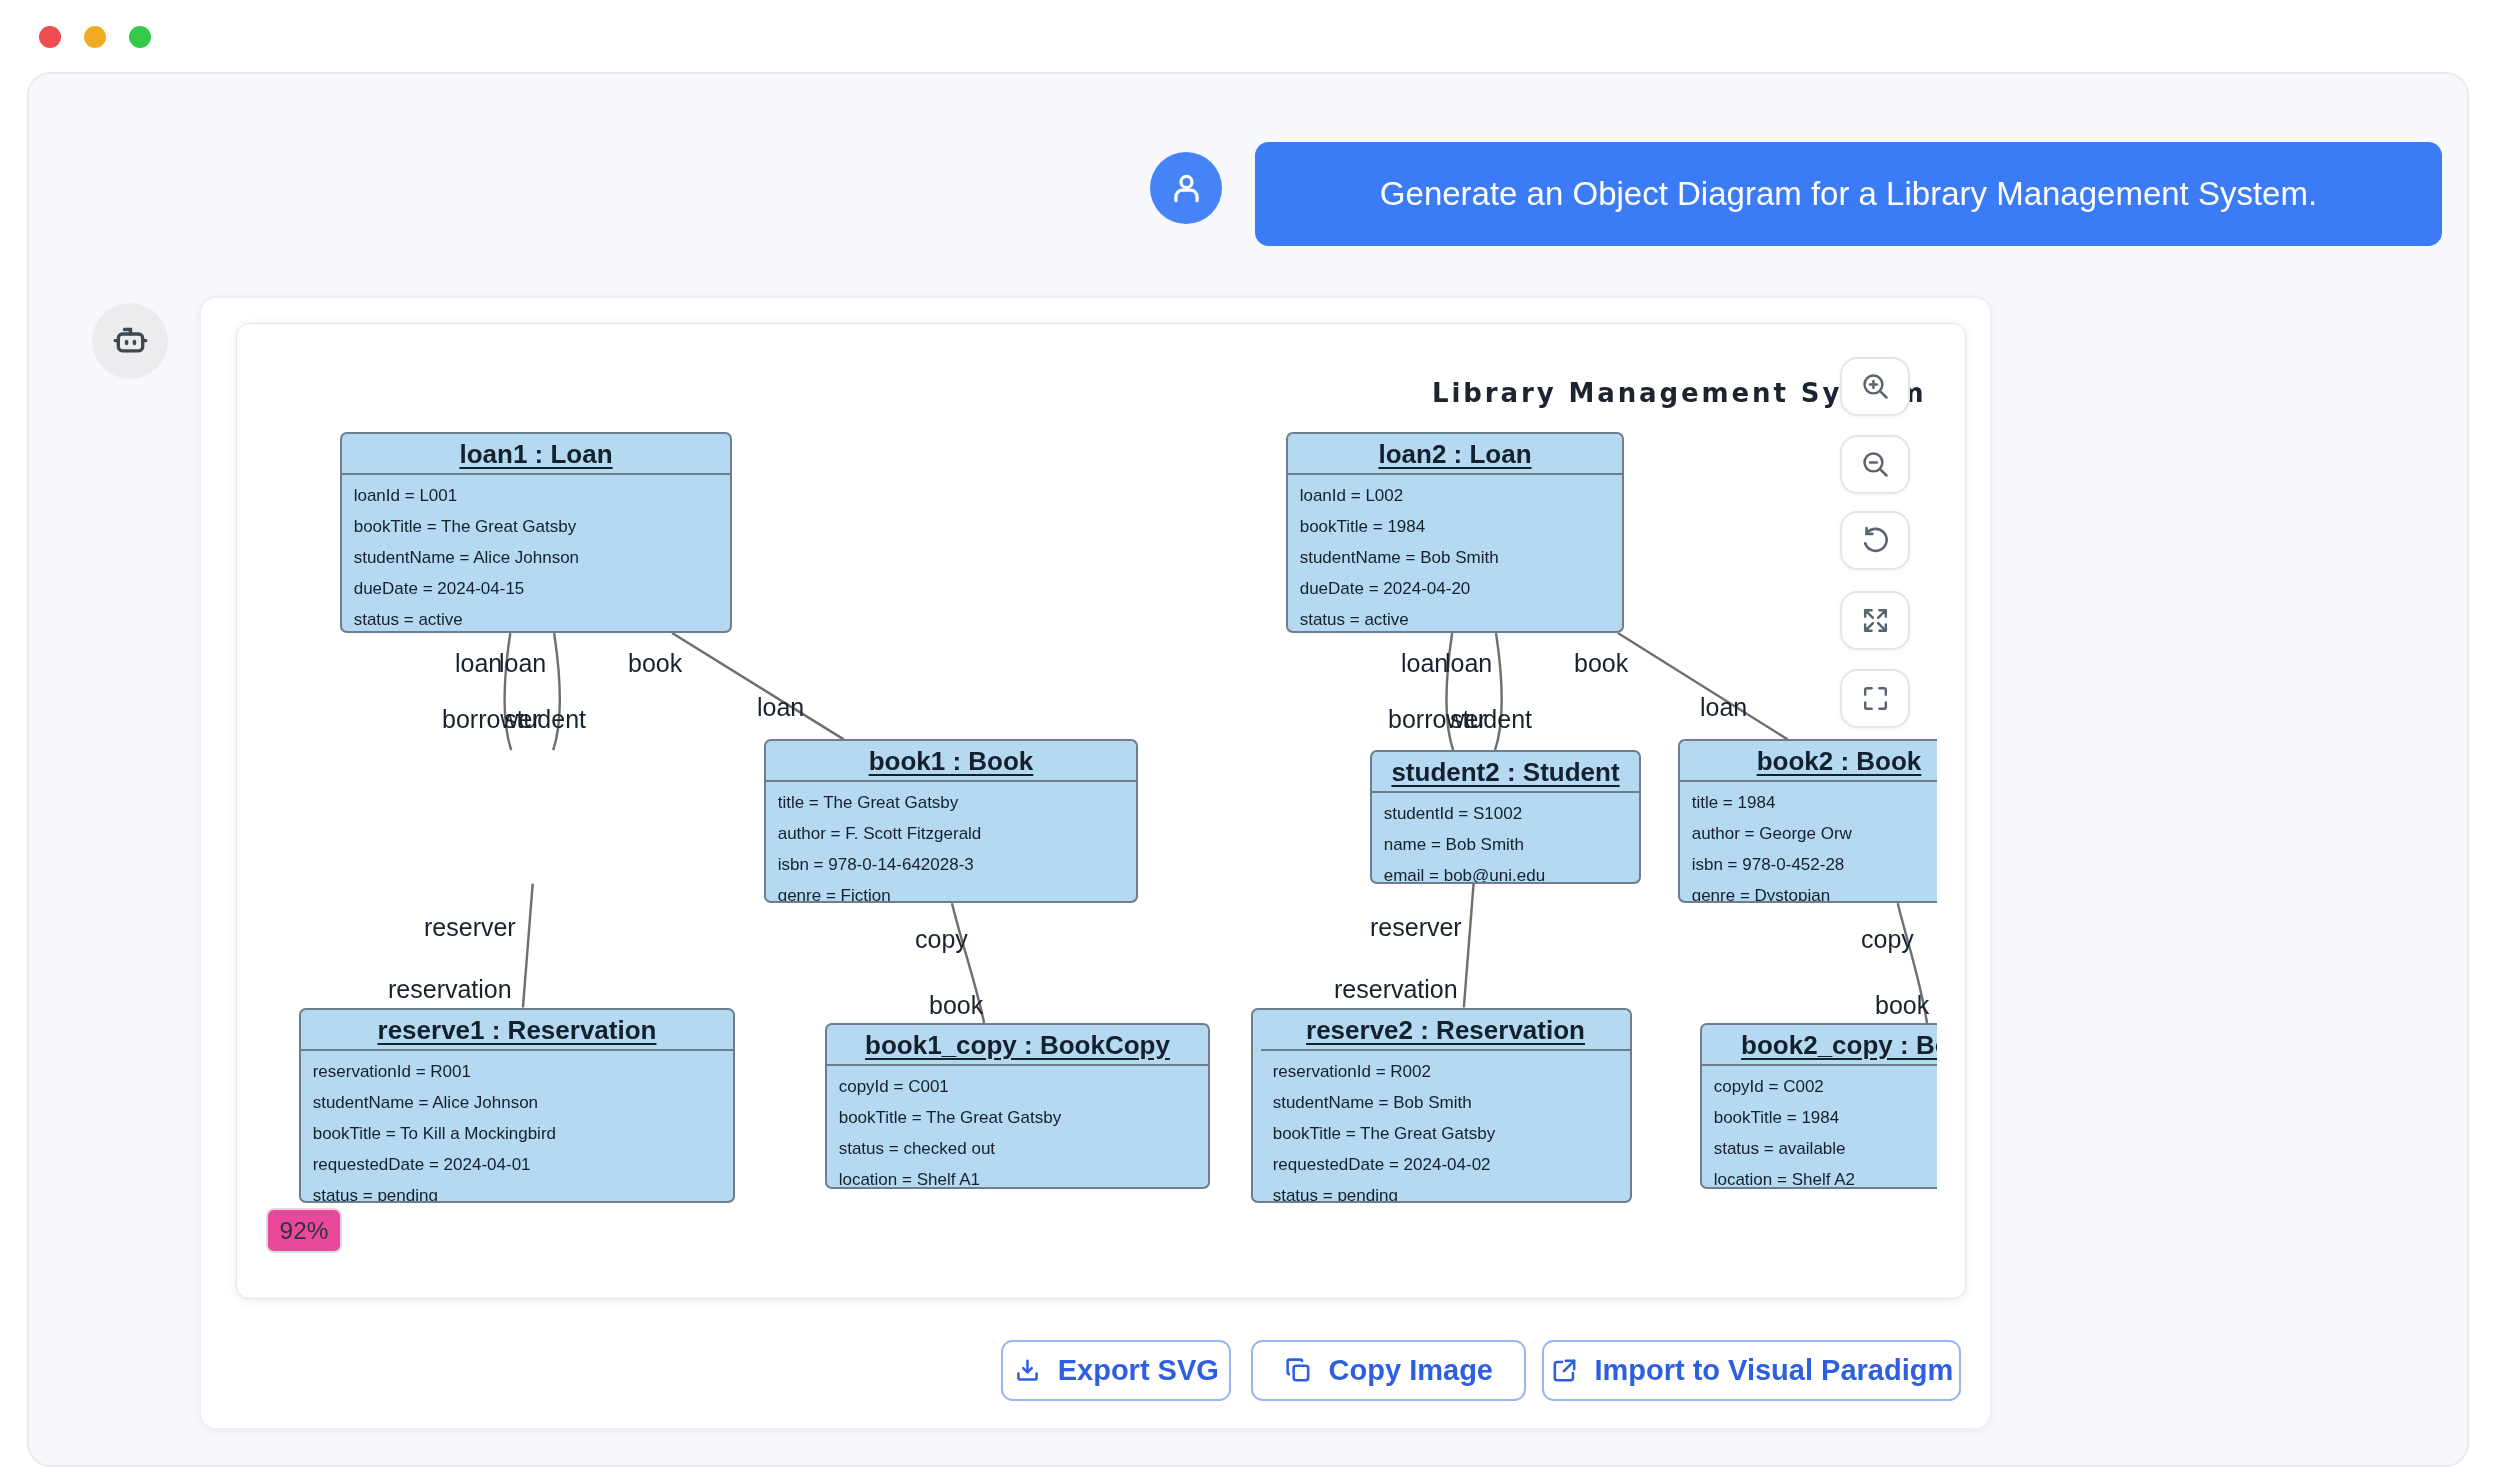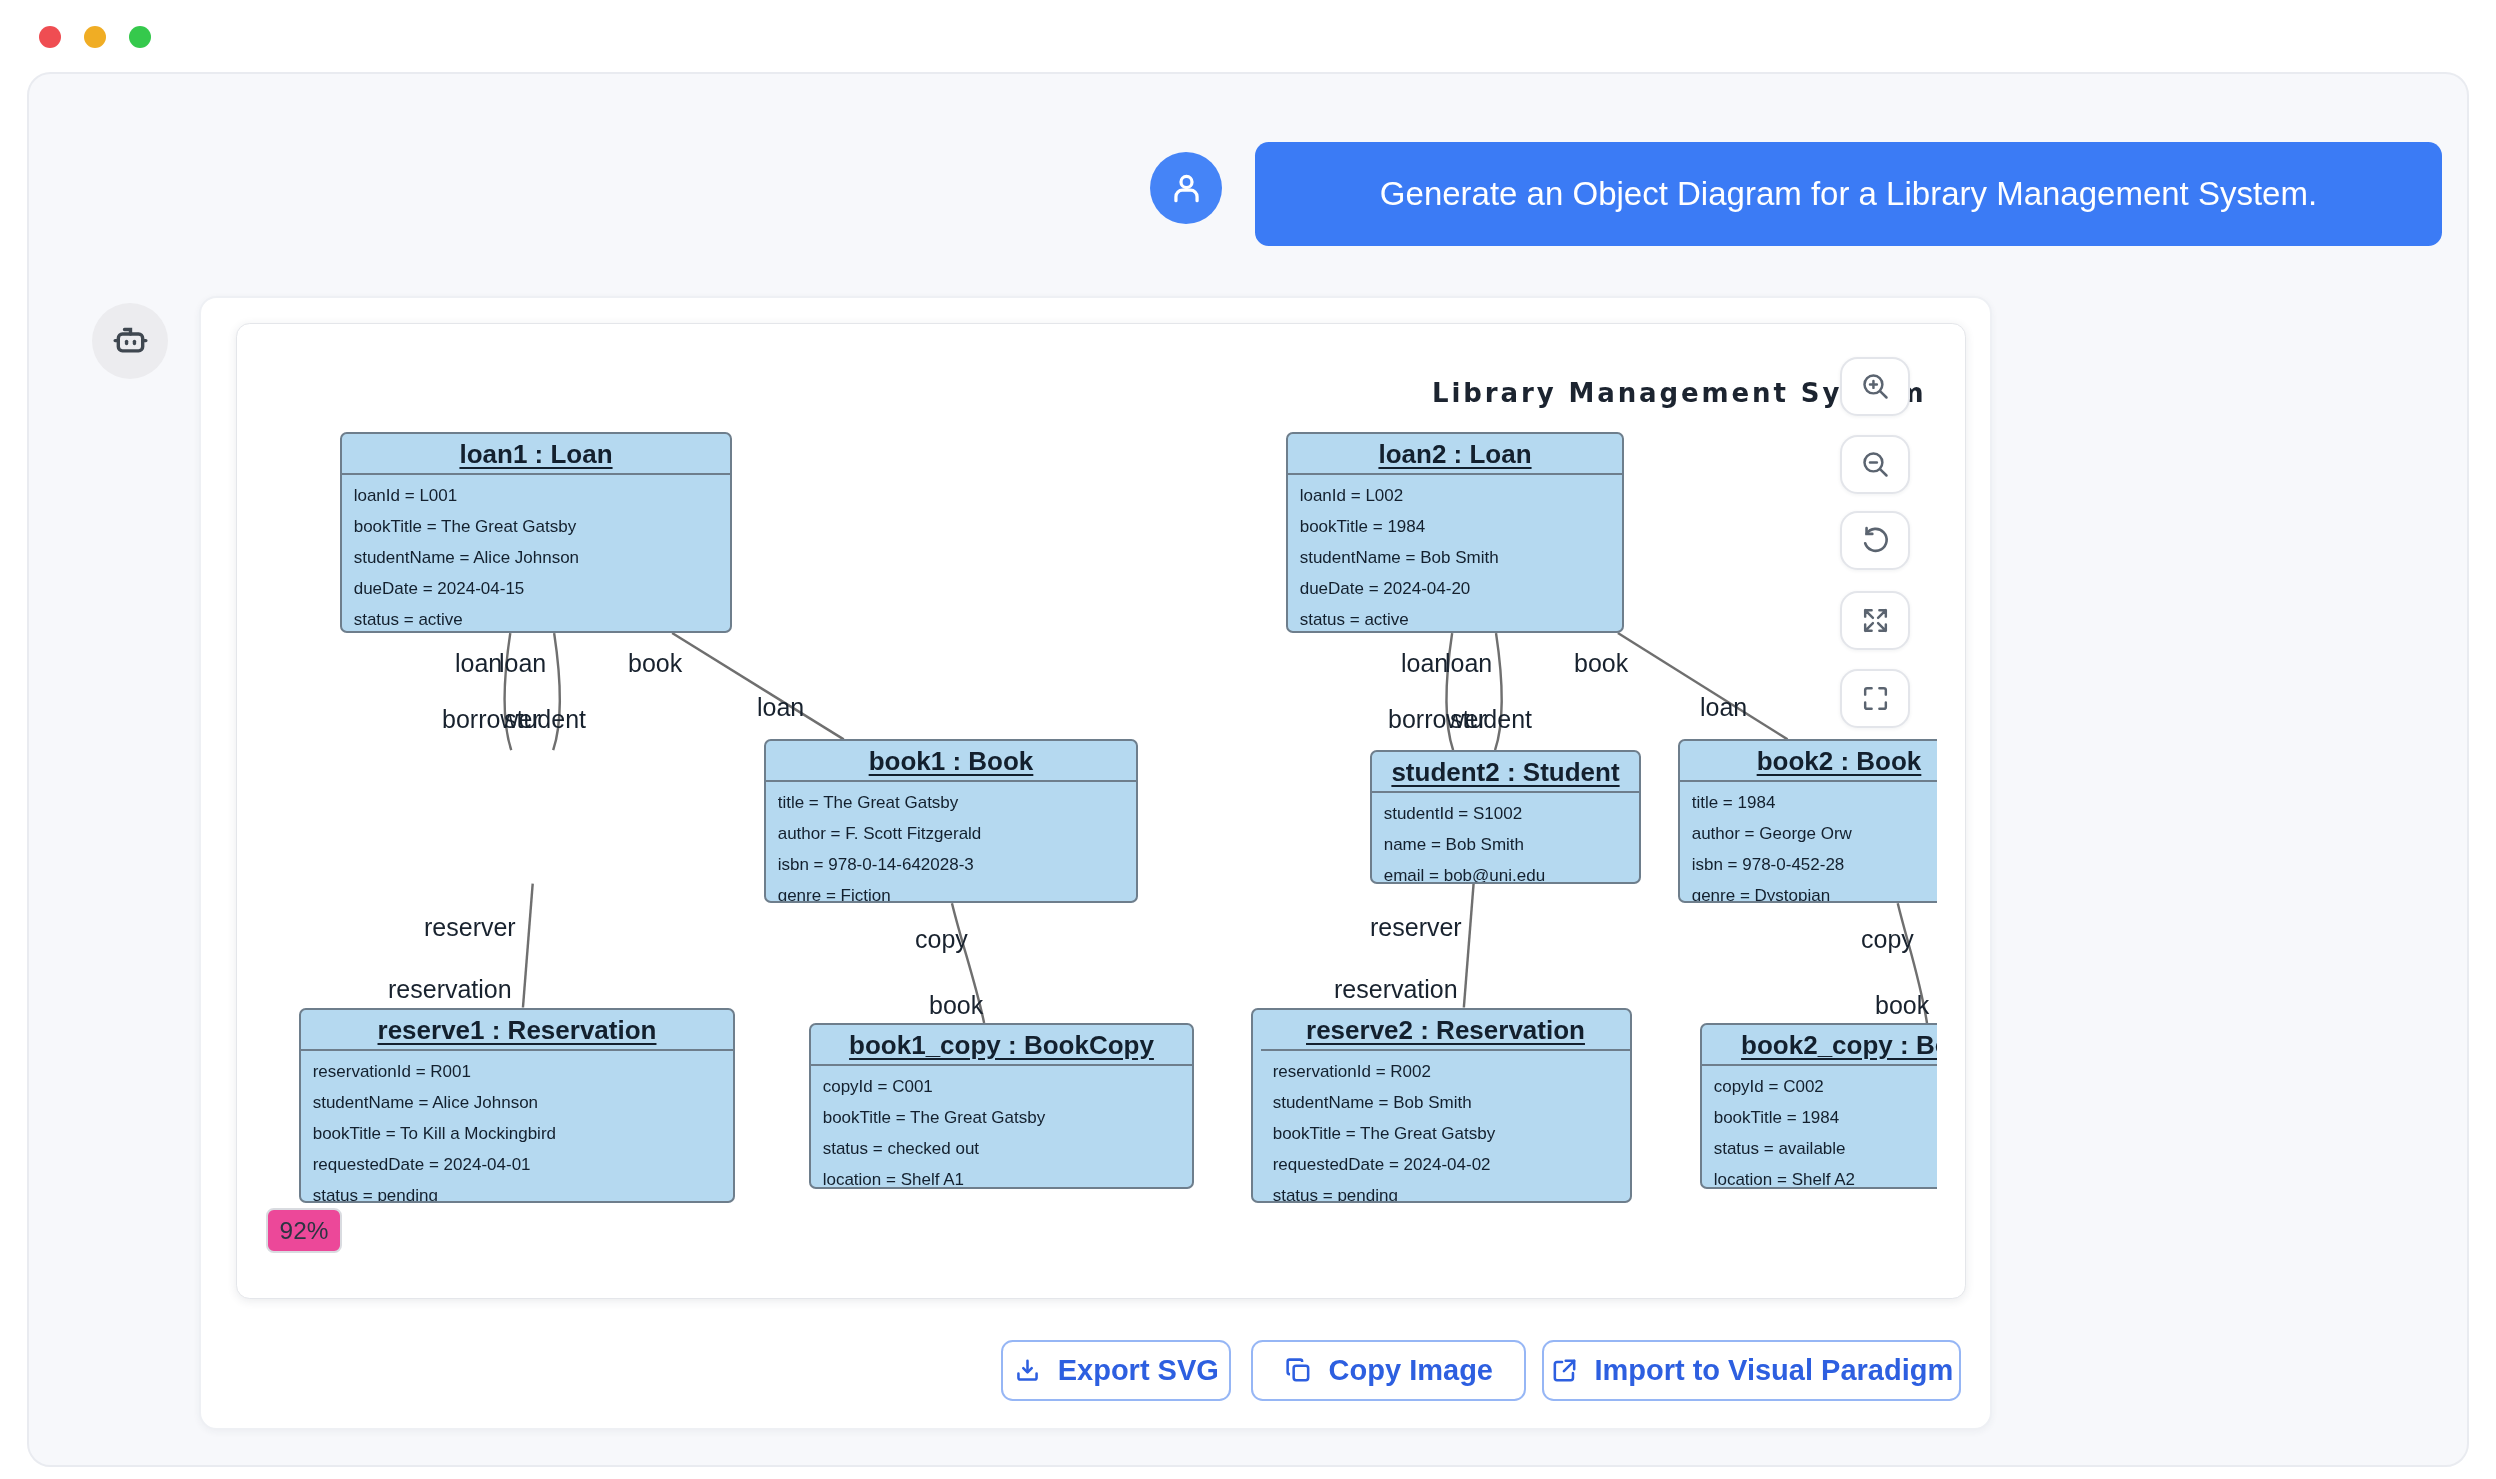--- a/index.html
+++ b/index.html
@@ -170,21 +170,21 @@
       <div class="abs obj" style="left:1014px; top:684px; width:381px; height:195px;padding-left:8px;">
         <div class="obj-title">reserve2 : Reservation</div>
         <div class="obj-attrs">
             <div>reservationId = R002</div>
             <div>studentName = Bob Smith</div>
             <div>bookTitle = The Great Gatsby</div>
             <div>requestedDate = 2024-04-02</div>
             <div>status = pending</div>
           </div>
       </div>
-      <div class="abs obj" style="left:572px; top:699px; width:385px; height:166px;">
+      <div class="abs obj" style="left:588px; top:699px; width:385px; height:166px;">
         <div class="obj-title">book1_copy : BookCopy</div>
         <div class="obj-attrs">
             <div>copyId = C001</div>
             <div>bookTitle = The Great Gatsby</div>
             <div>status = checked out</div>
             <div>location = Shelf A1</div>
           </div>
       </div>
       <div class="abs obj" style="left:1463px; top:699px; width:322px; height:166px;">
         <div class="obj-title">book2_copy : Book</div>

